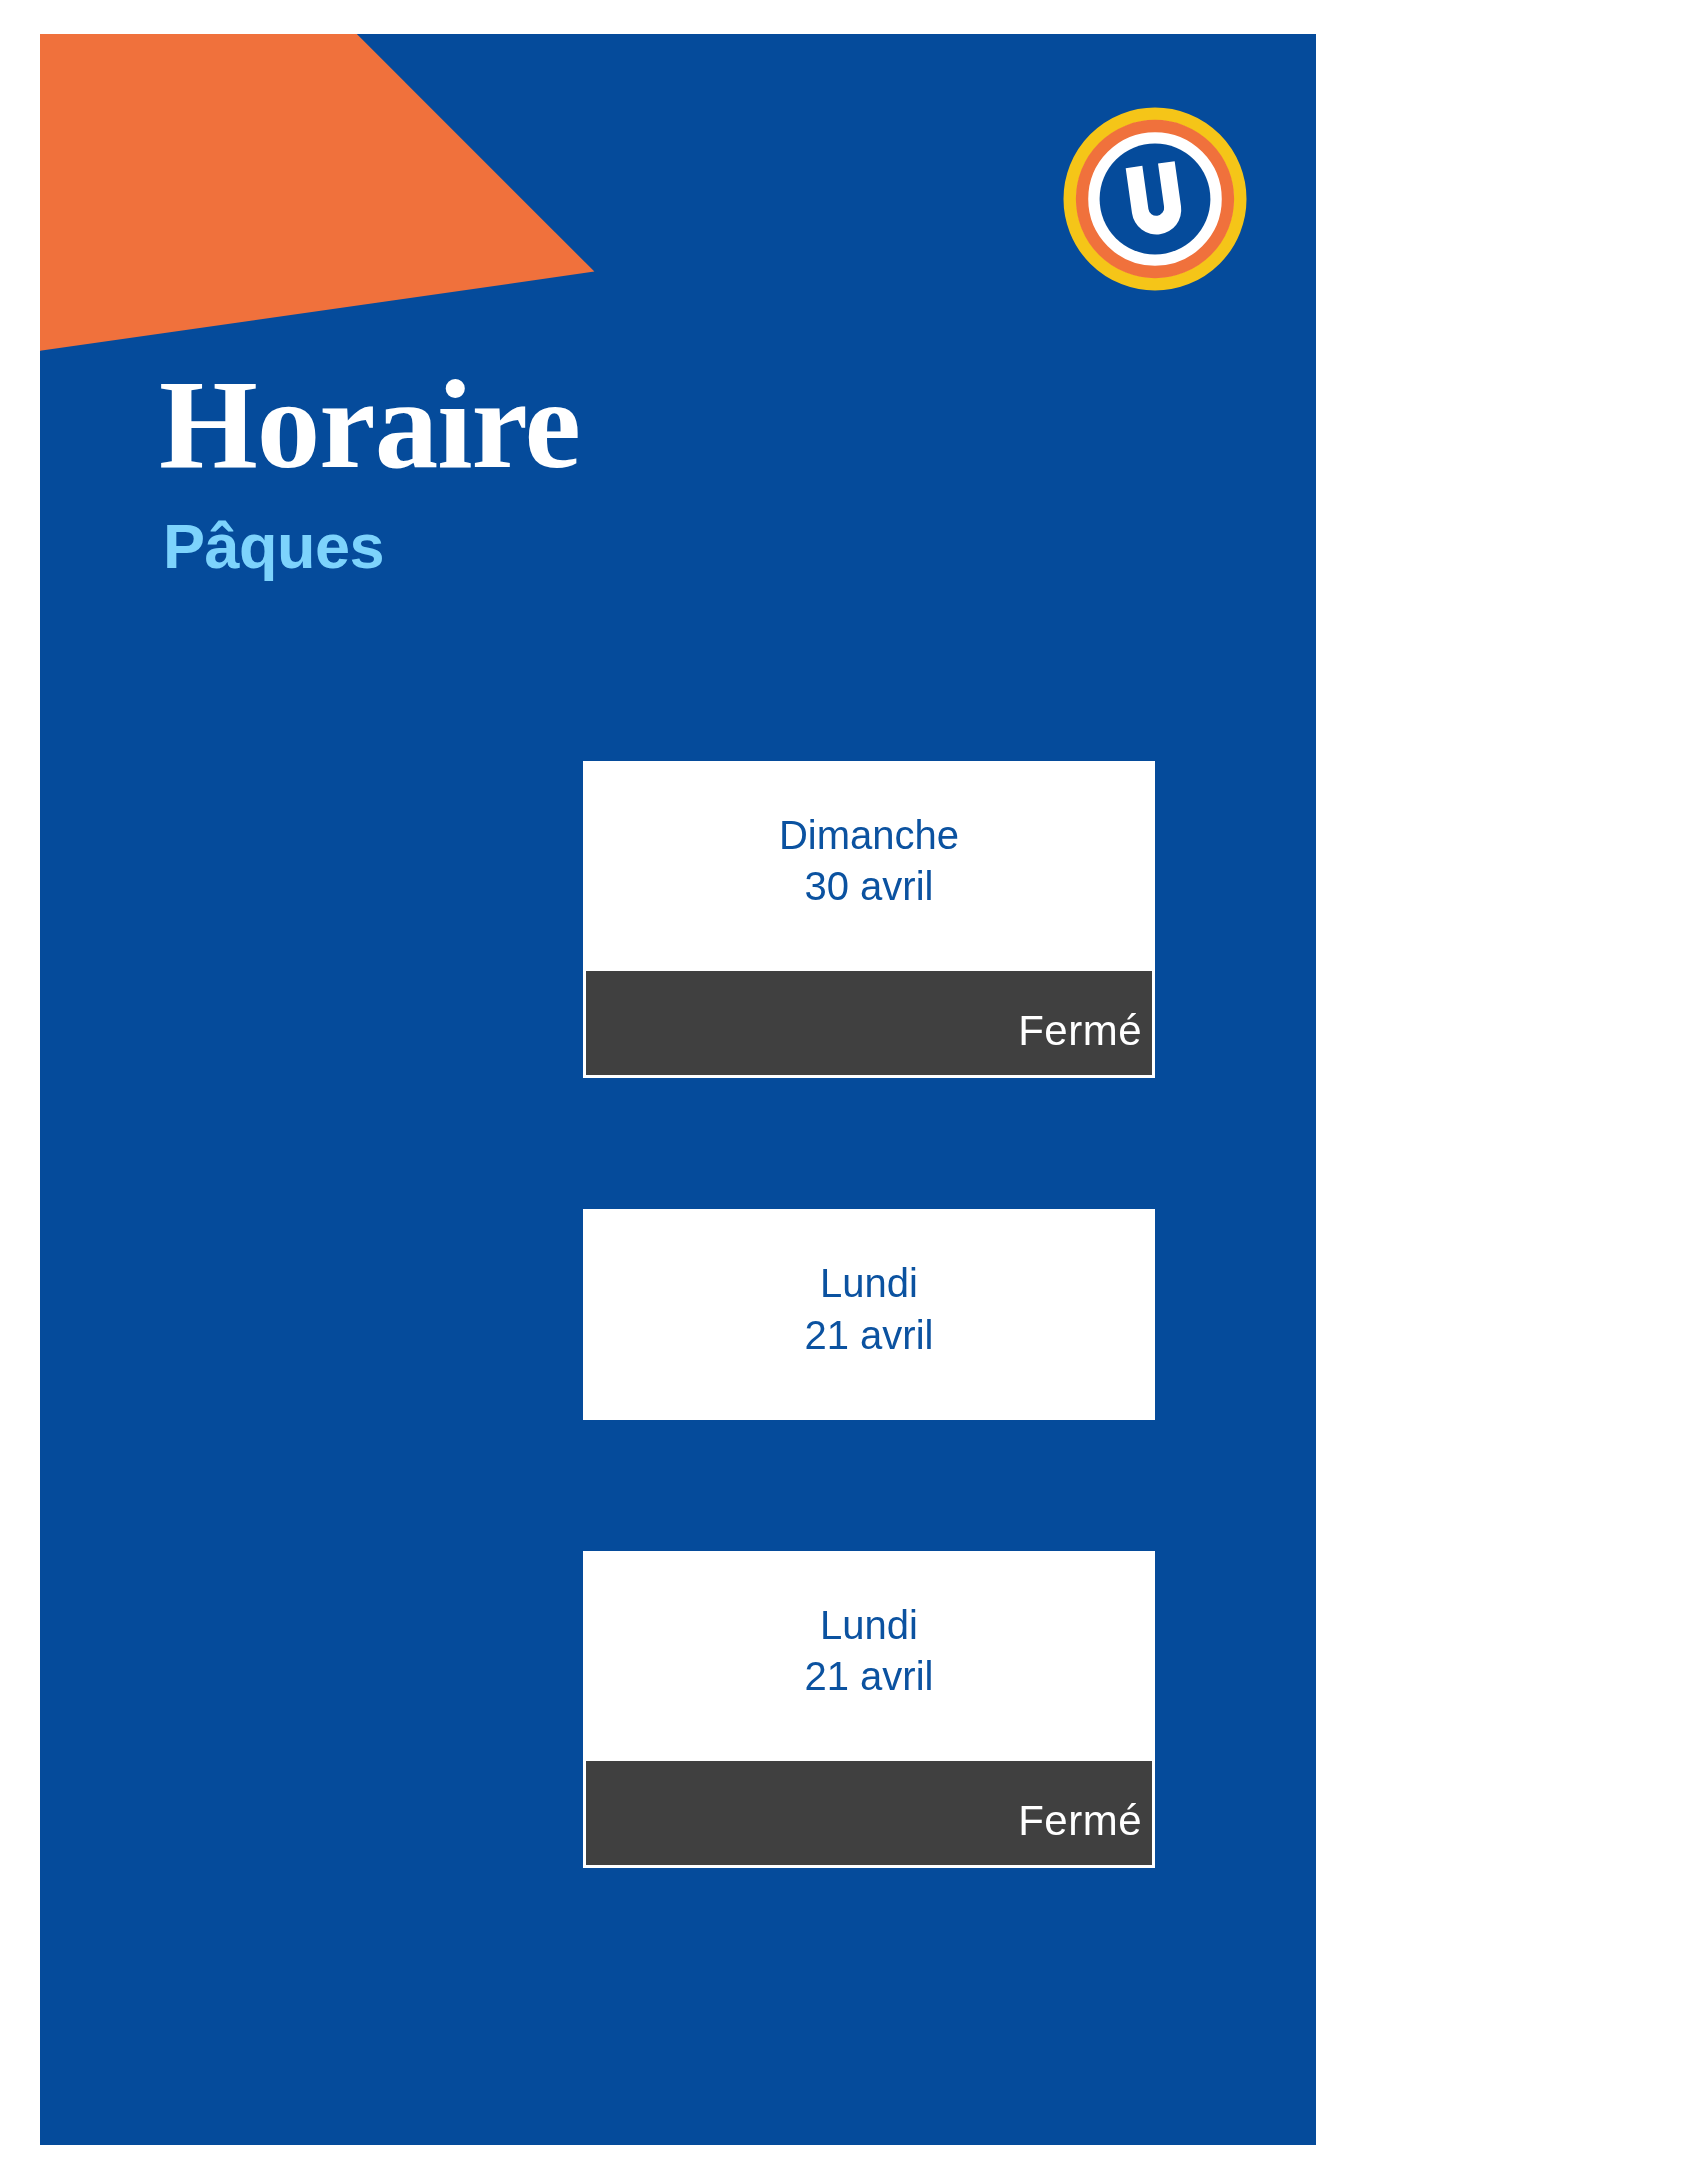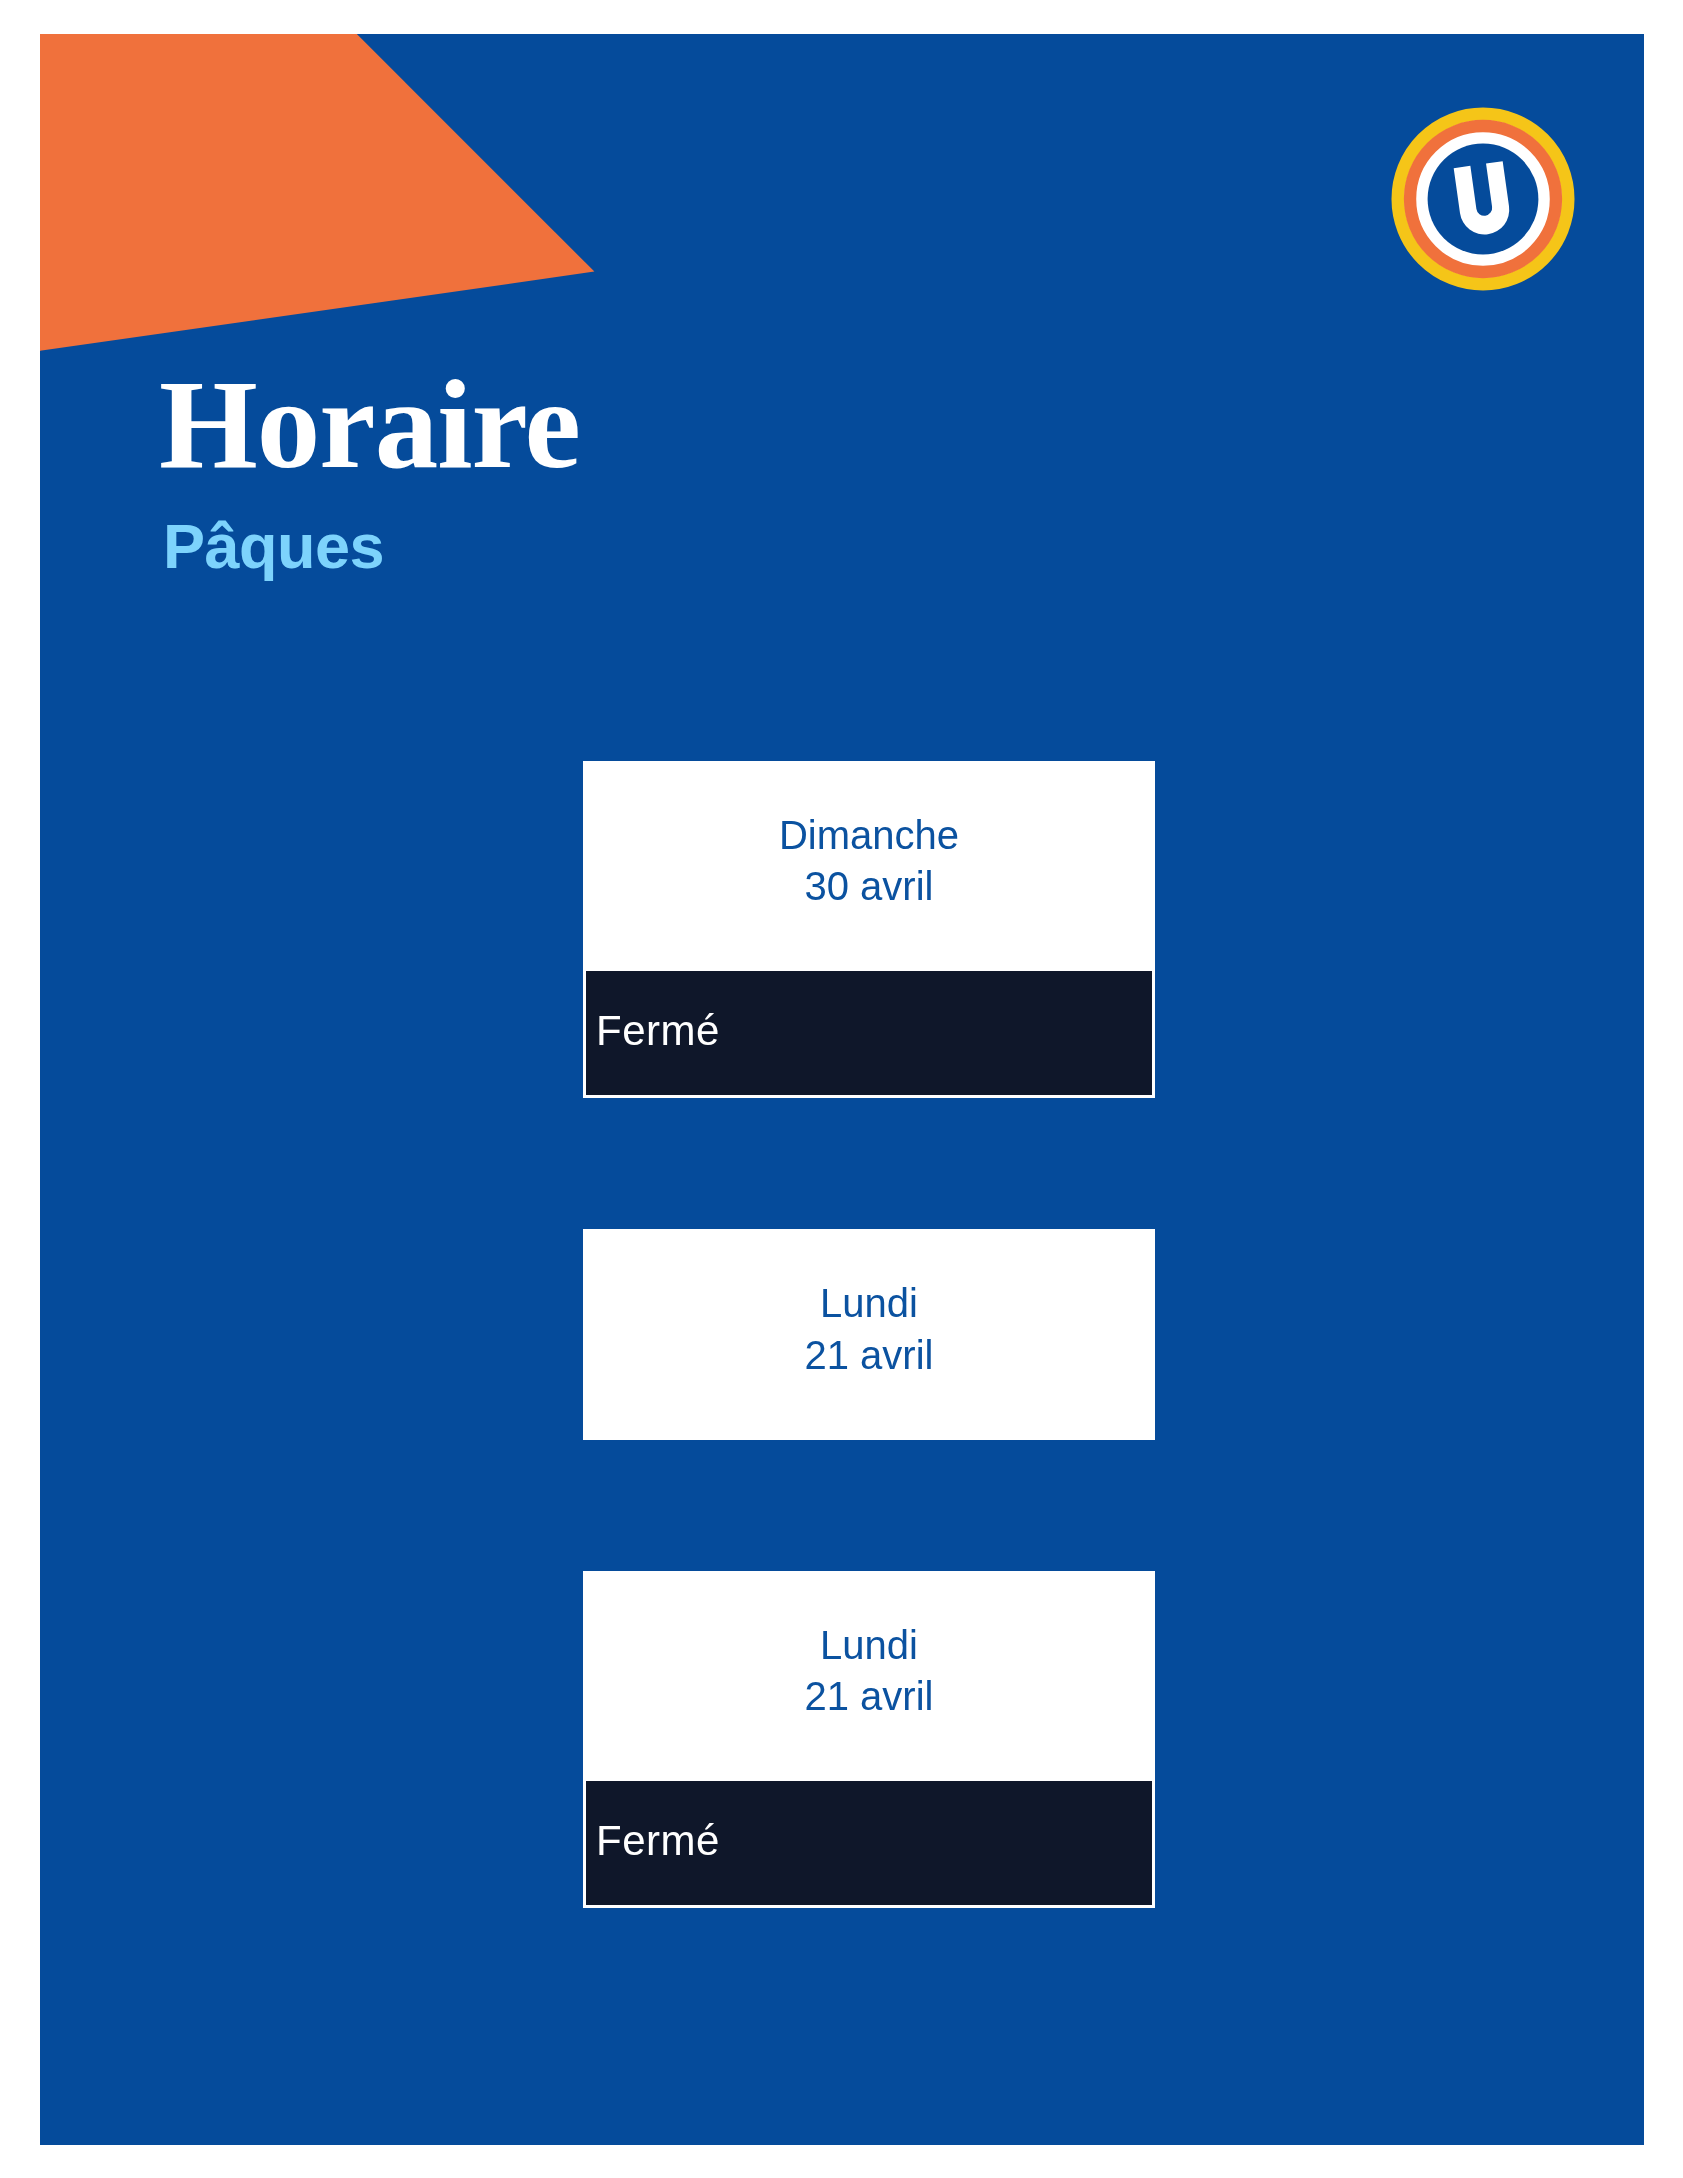--- a/index.html
+++ b/index.html
@@ -11,21 +11,21 @@
     width: 1683px;
     height: 2178px;
     font-family: "Liberation Sans", sans-serif;
     overflow: hidden;
   }
 
   .poster {
     position: absolute;
     left: 40px;
     top: 34px;
-    width: 1604px;
+    width: 1276px;
     height: 2111px;
     background: #054B9B;
     overflow: hidden;
   }
 
   
   .corner-wedge {
     position: absolute;
     left: 0;
     top: 0;
@@ -90,27 +90,27 @@
     padding: 46px 10px 56px;
     box-sizing: border-box;
   }
   .card-date-line {
     font-size: 40px;
     line-height: 1.28;
     font-family: "Liberation Sans", sans-serif;
   }
 
   .card-hours {
-    background: #0f172a;
+    background: #404040;
     border: 3px solid #ffffff;
     border-top: none;
     color: #ffffff;
-    text-align: left;
+    text-align: right;
     font-size: 42px;
-    padding: 36px 10px 40px;
+    padding: 36px 10px 20px;
     box-sizing: border-box;
     font-family: "Liberation Sans", sans-serif;
     letter-spacing: 0.5px;
   }
 </style>
 </head>
 <body>
 
 <div class="poster">
 

